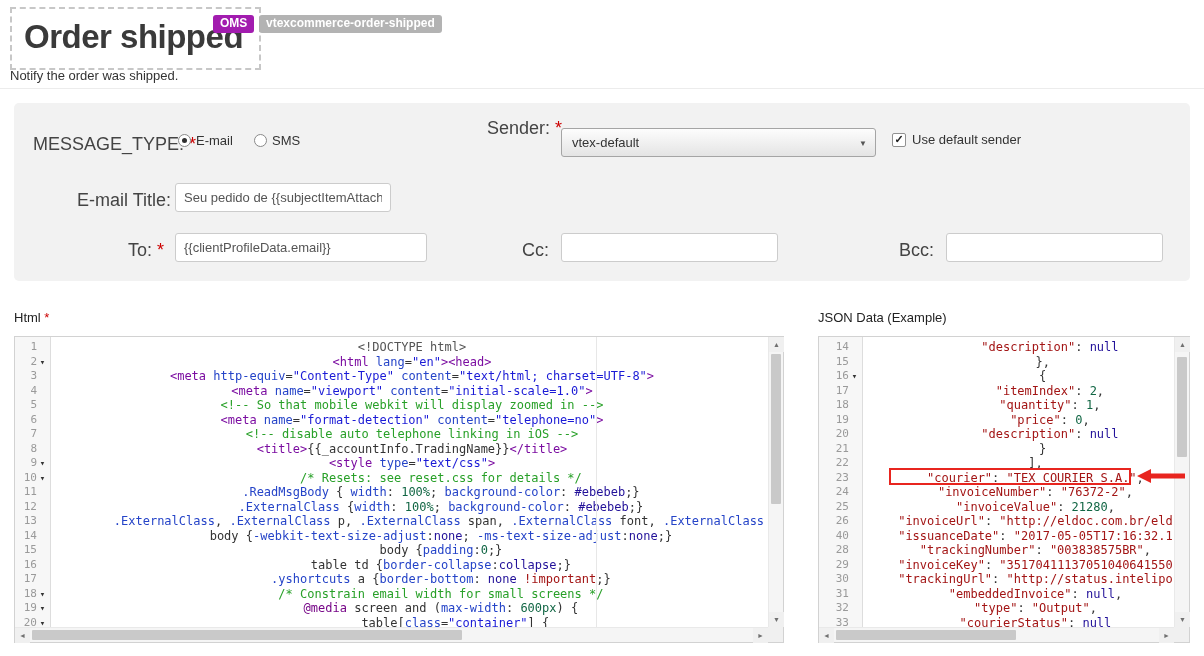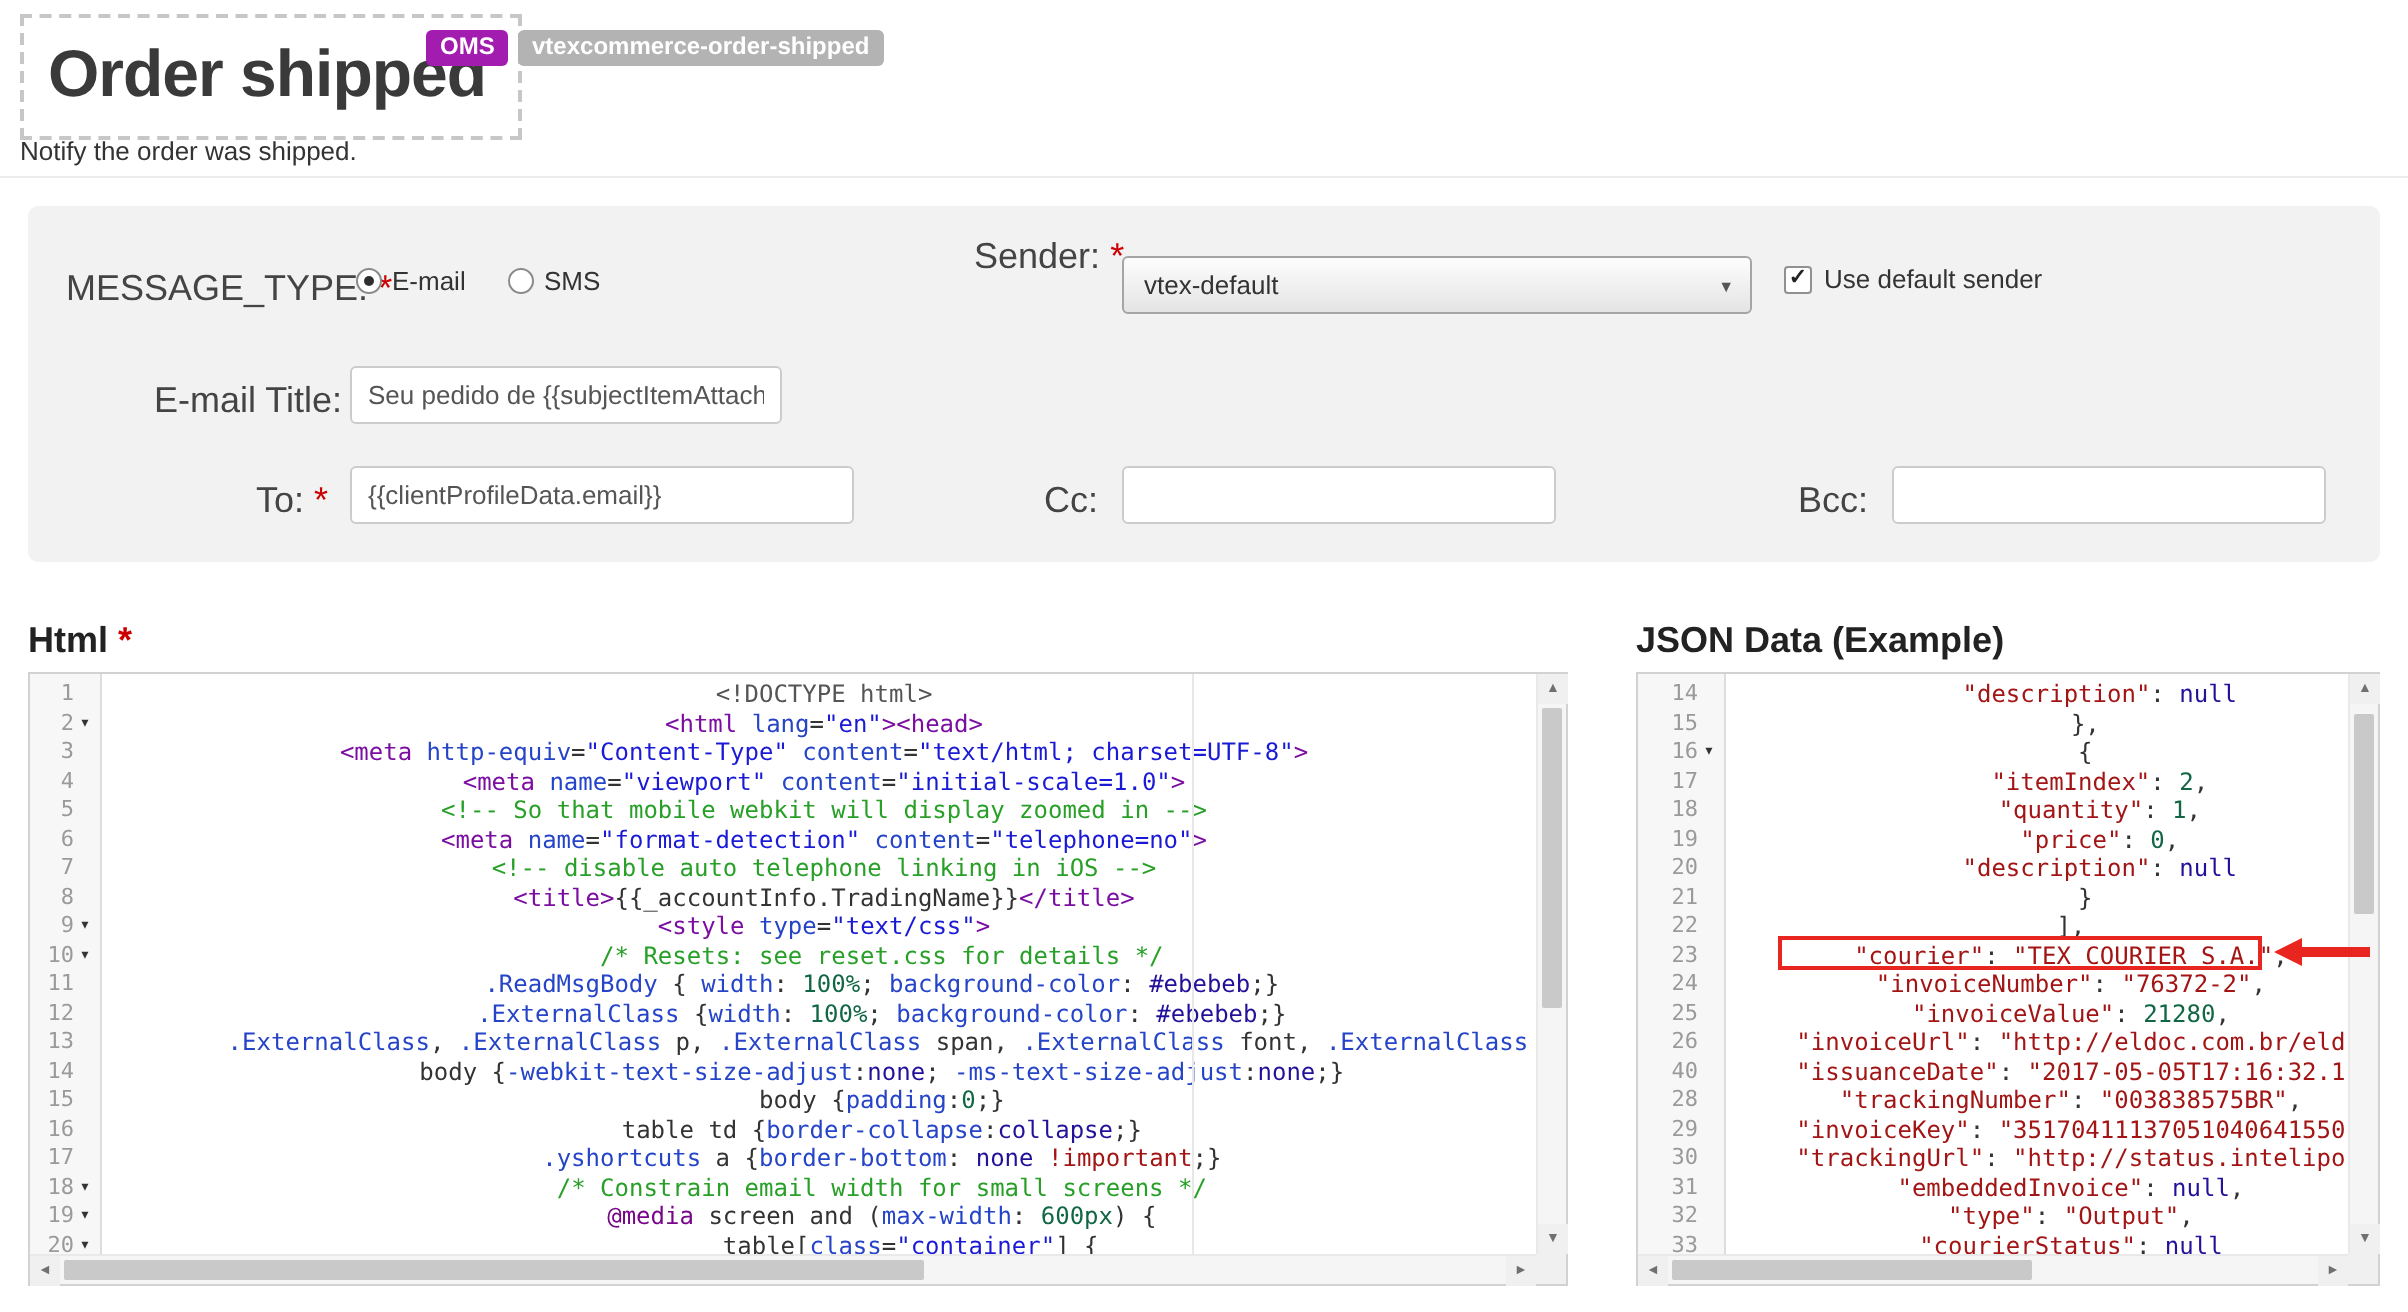--- a/index.html
+++ b/index.html
@@ -23,21 +23,21 @@
   .radio-wrap { position:absolute; display:flex; align-items:center; gap:5px; font-size:13px; color:#333; cursor:pointer; }
   .radio-dot { width:13px; height:13px; border:1px solid #8a8a8a; border-radius:50%; background:#fff; position:relative; }
   .radio-dot.sel::after { content:""; position:absolute; left:3px; top:3px; width:5px; height:5px; border-radius:50%; background:#2f2f2f; }
   .txt-input { position:absolute; height:29px; background:#fff; border:1px solid #ccc; border-radius:3px; padding:0 8px; font-size:13px; color:#555; font-family:"Liberation Sans",sans-serif; }
   .select { position:absolute; height:29px; border:1px solid #a5a5a5; border-radius:3px; background:linear-gradient(#fdfdfd,#e4e4e4); display:flex; align-items:center; padding:0 24px 0 10px; font-size:13px; color:#333; cursor:pointer; }
   .select .chev { position:absolute; right:8px; top:10px; font-size:8px; color:#555; }
   .chk-wrap { position:absolute; display:flex; align-items:center; gap:6px; font-size:13px; color:#333; cursor:pointer; }
   .chk-box { width:14px; height:14px; background:#fff; border:1px solid #919191; border-radius:2px; display:flex; align-items:center; justify-content:center; font-size:11px; font-weight:bold; color:#222; line-height:1; }
 
   
-  .sec-label { position:absolute; top:310px; font-size:18px; font-weight:bold; color:#222; }
+  .sec-label { position:absolute; top:310px; font-size:13px; font-weight:normal; color:#222; }
   .editor { position:absolute; top:336px; height:307px; background:#fff; border:1px solid #d2d2d2; }
   .ed-html { left:14px; width:770px; }
   .ed-json { left:818px; width:372px; }
   .gutter { position:absolute; left:0; top:0; bottom:15px; background:#f7f7f7; border-right:1px solid #ddd; padding-top:3px; overflow:hidden; }
   .ed-html .gutter { width:36px; }
   .ed-json .gutter { width:44px; }
   .gut-line { height:14.5px; line-height:14.5px; display:flex; justify-content:flex-end; align-items:center; font-family:"DejaVu Sans Mono",monospace; font-size:11px; color:#9a9a9a; padding-right:2px; }
   .lnum { text-align:right; }
   .fold { width:11px; text-align:center; color:#333; font-size:9px; cursor:pointer; }
   .code-lines { position:absolute; top:0; right:15px; bottom:15px; overflow:hidden; padding:3px 0 0 4px; font-family:"DejaVu Sans Mono",monospace; font-size:12px; line-height:14.5px; white-space:pre; color:#333; cursor:text; }

